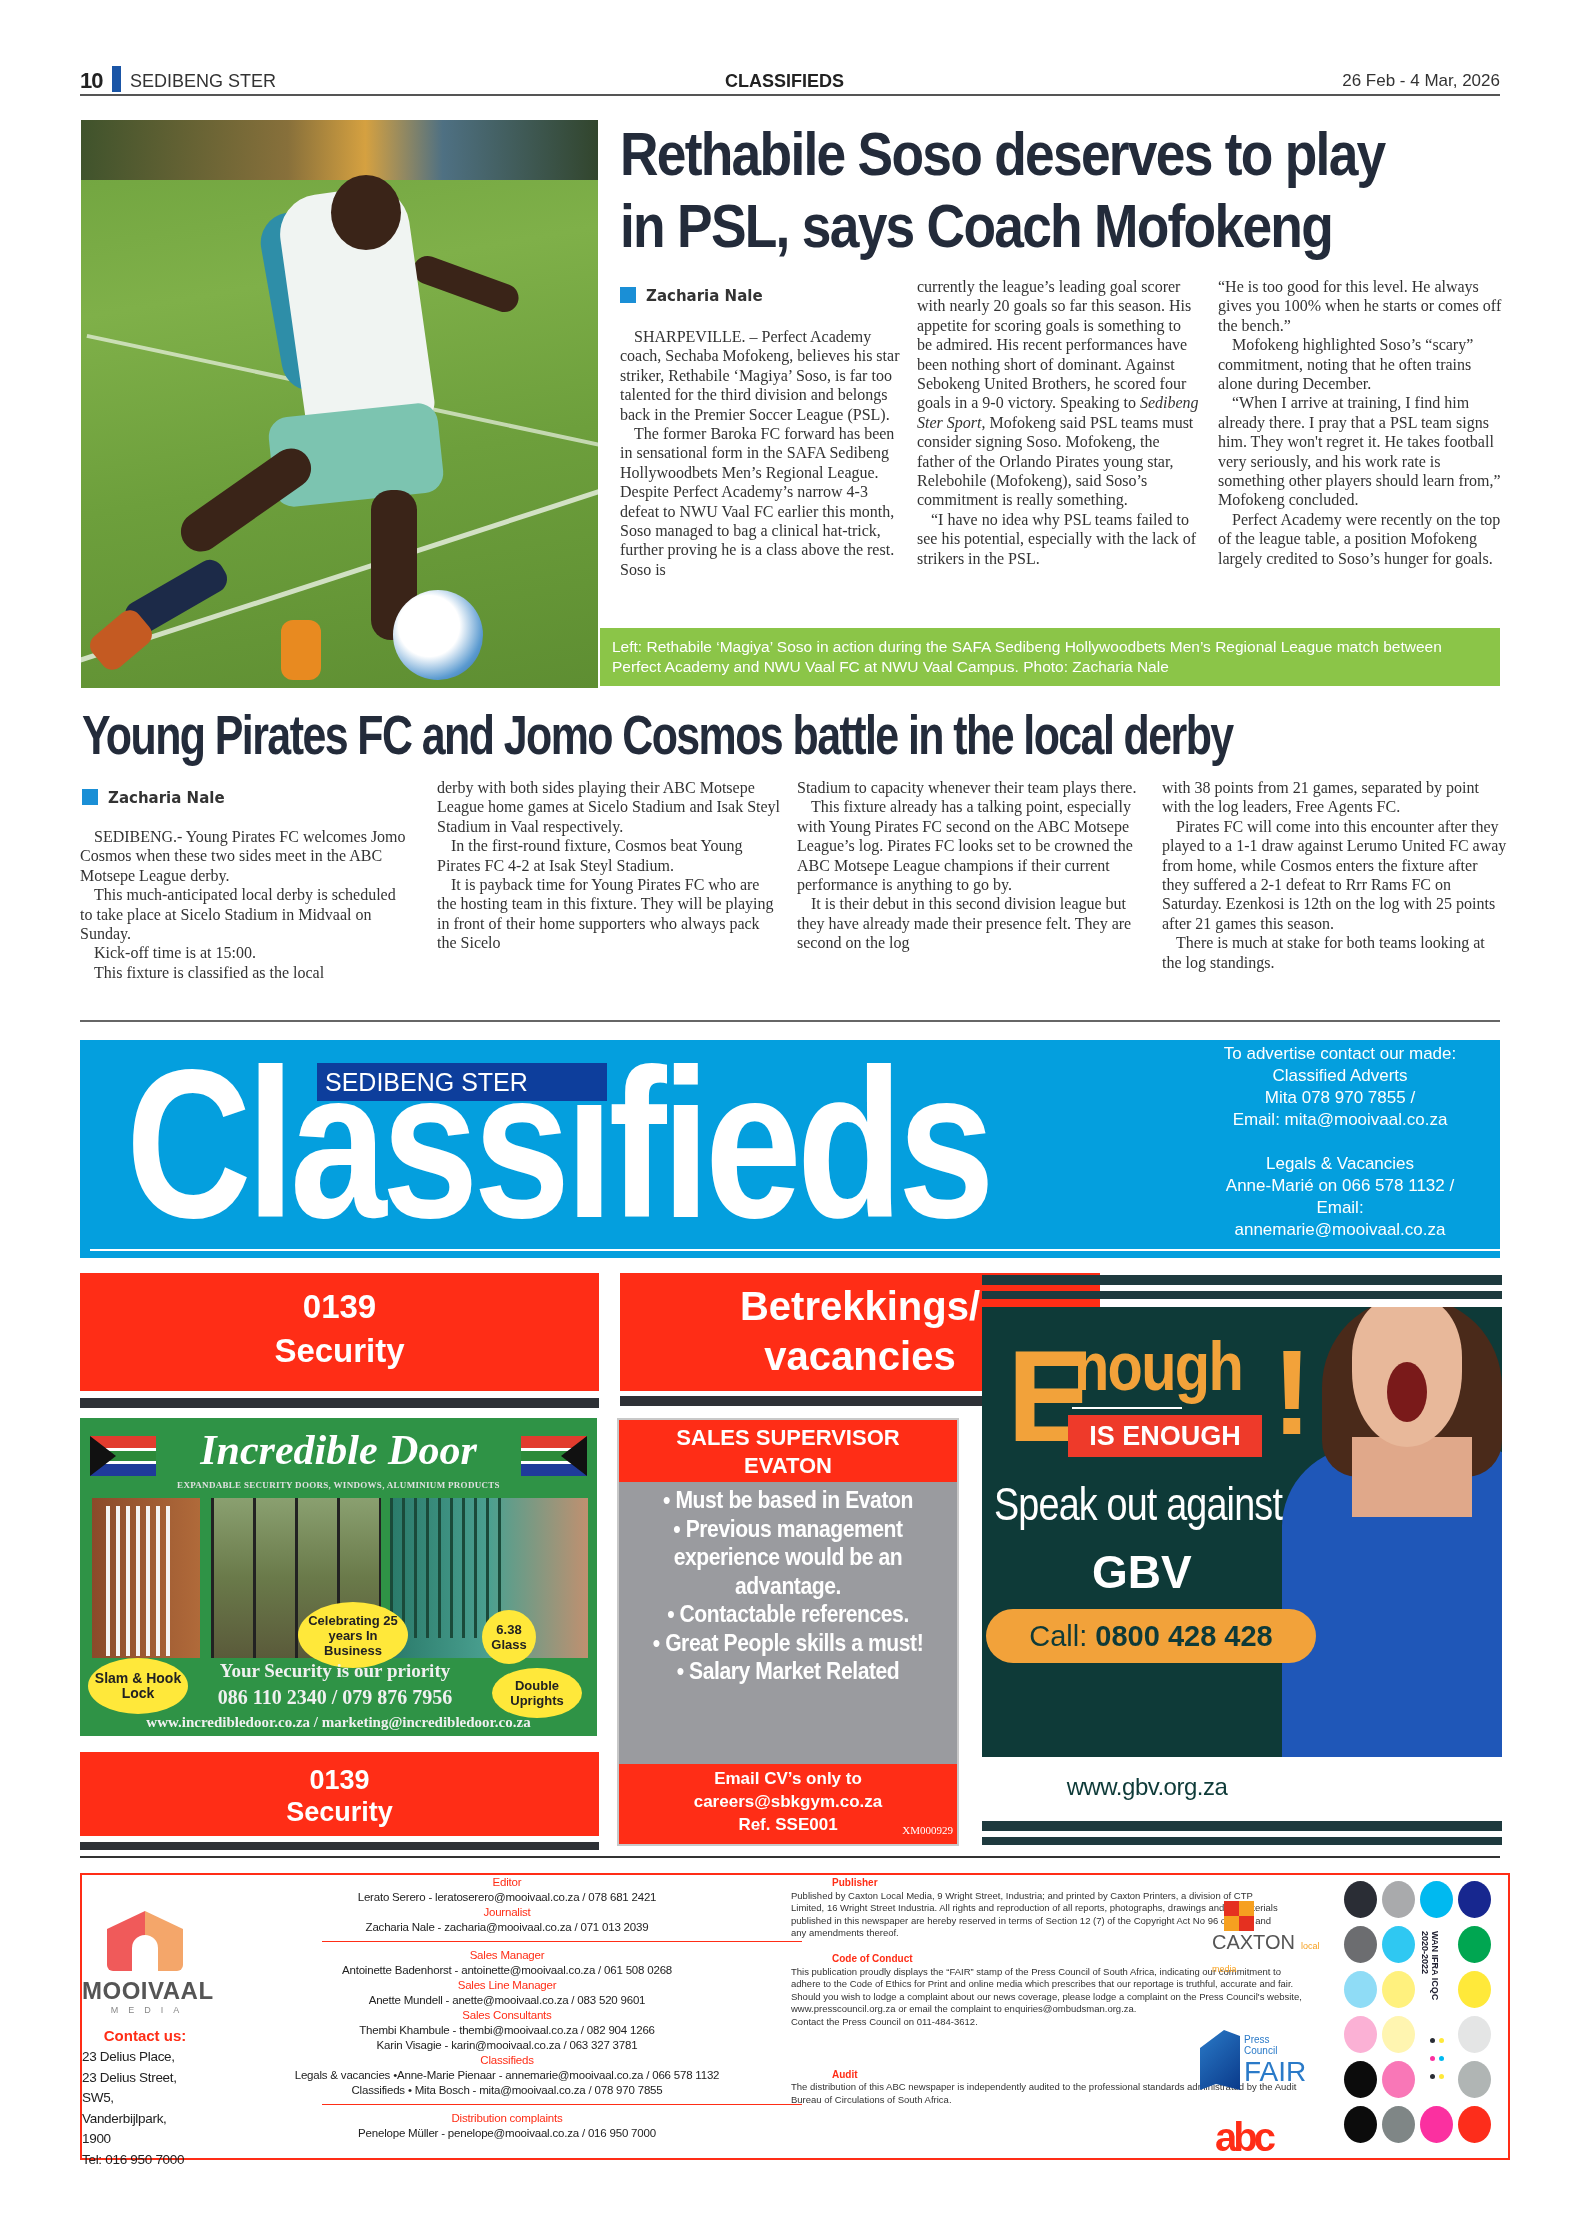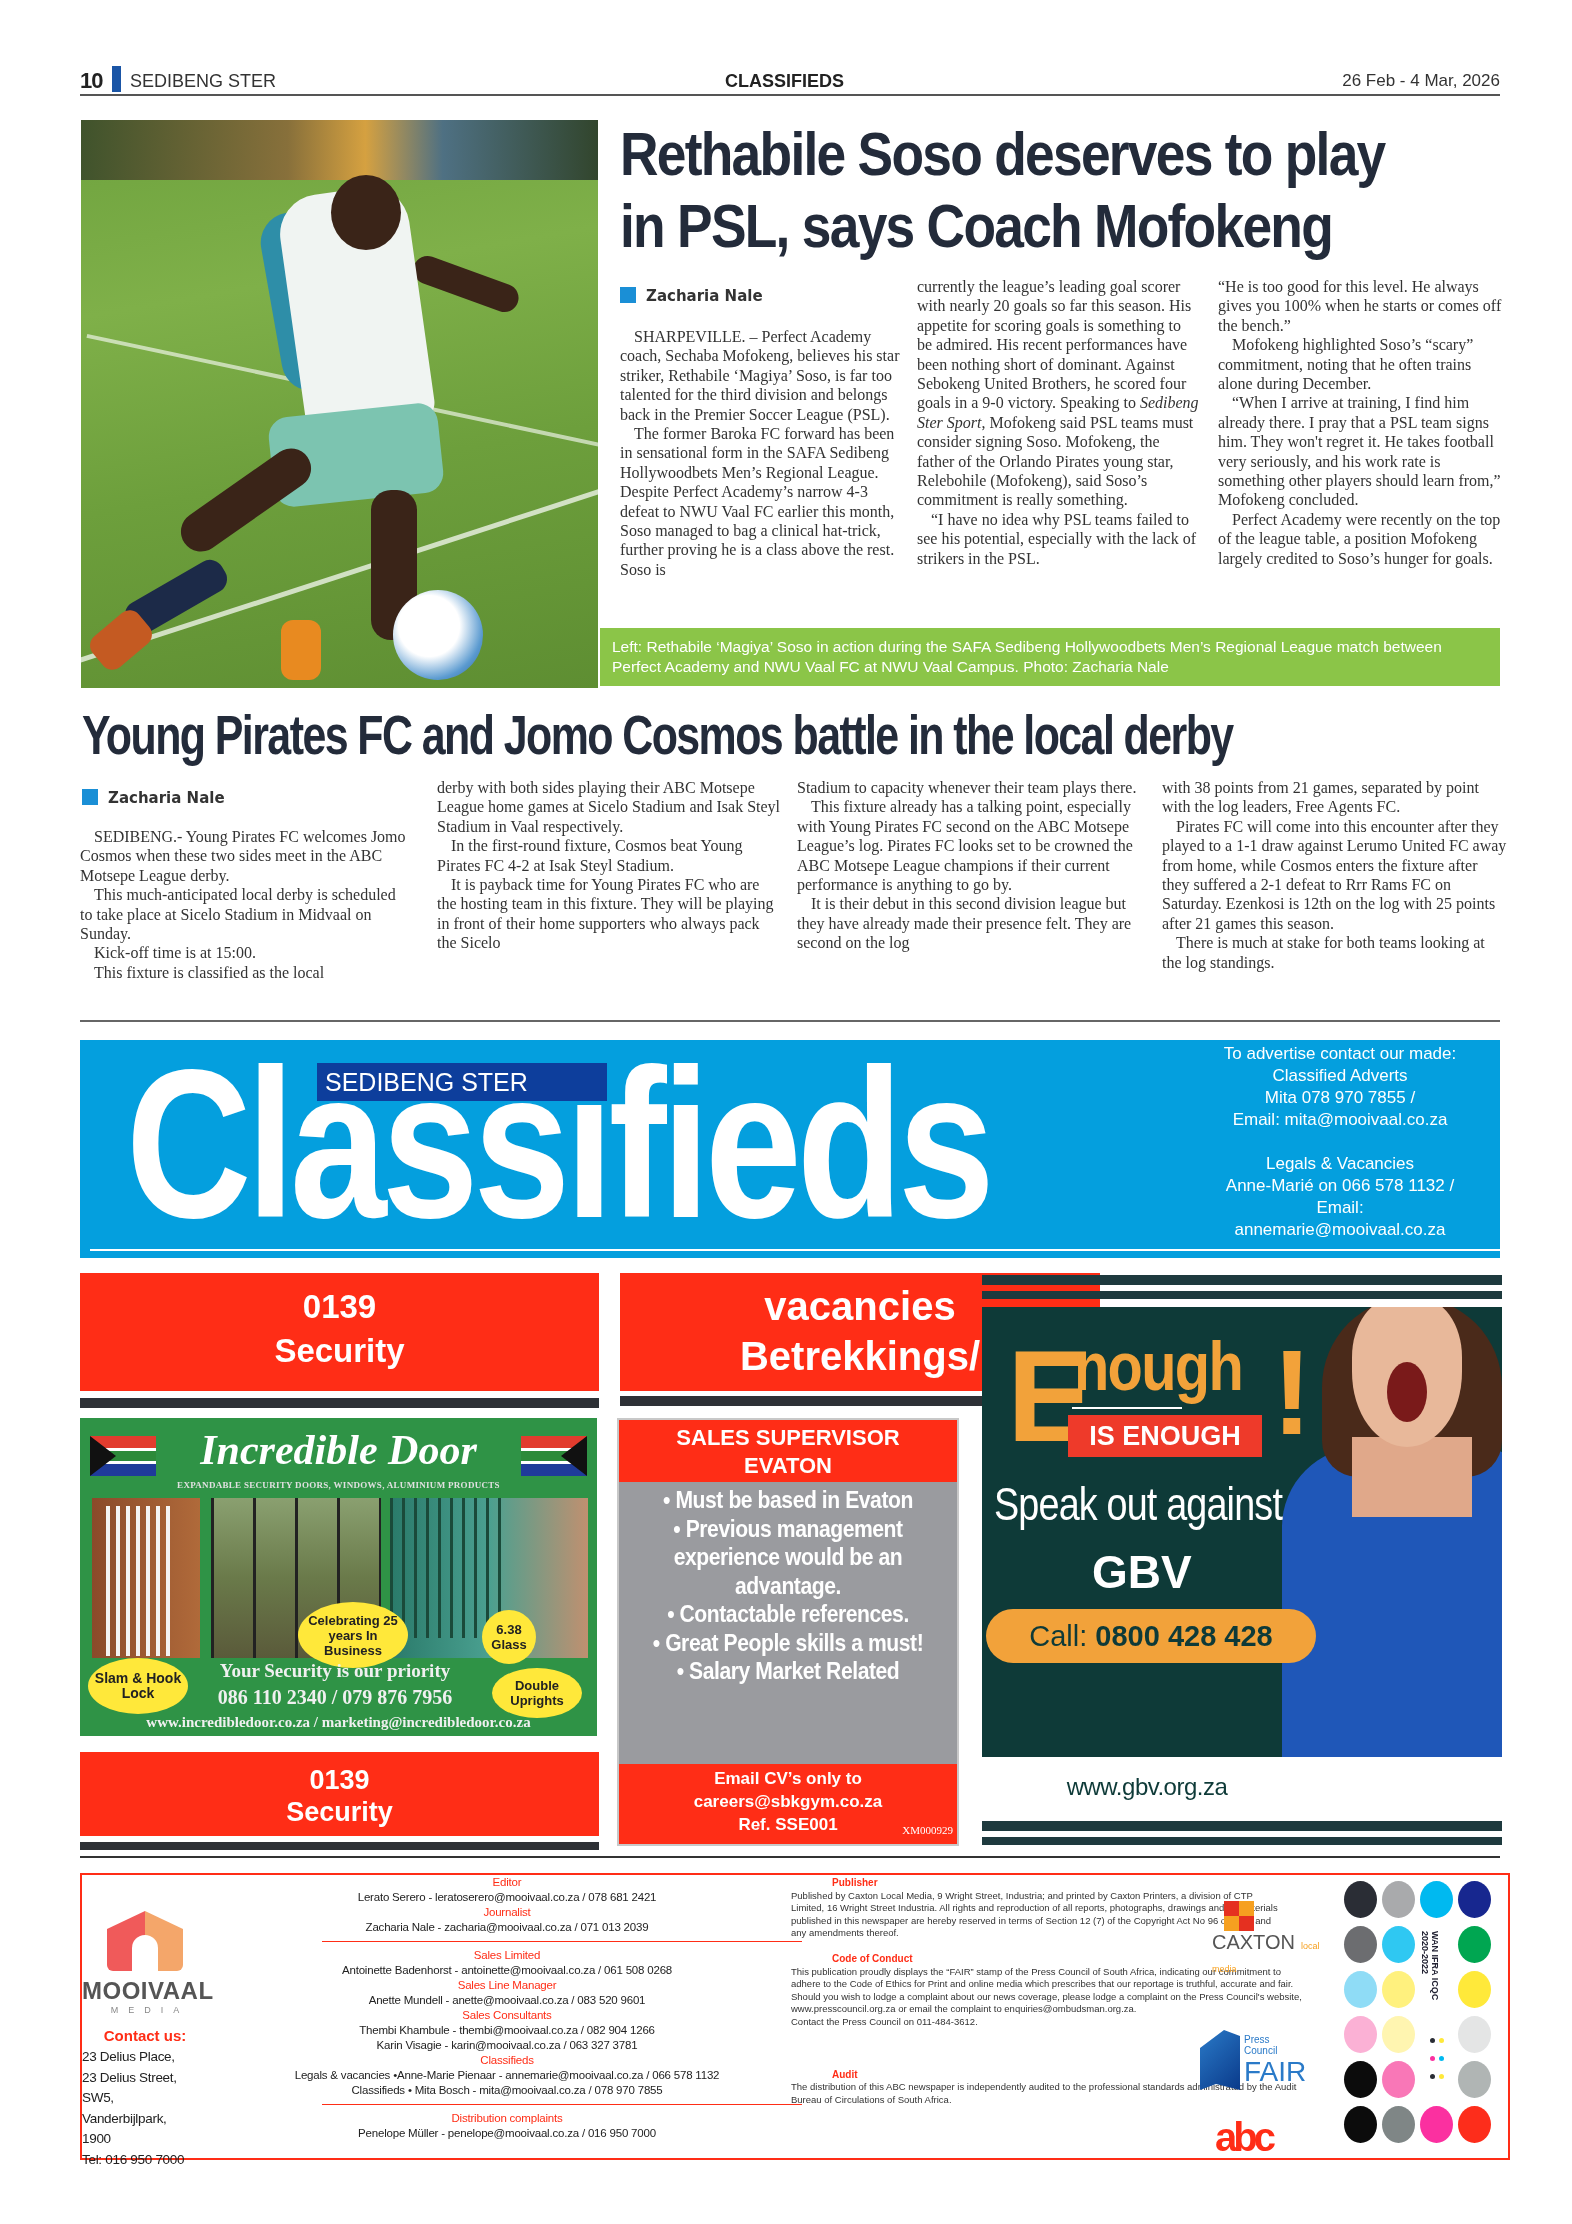--- a/index.html
+++ b/index.html
@@ -248,22 +248,22 @@
   <div class="banner-line"></div>
 </div>
 
 <div class="abs redbox sec1">
   <div>0139</div>
   <div>Security</div>
 </div>
 <div class="abs bar-dark b1"></div>
 
 <div class="abs redbox vac">
+  <div>Betrekkings/</div>
   <div>vacancies</div>
-  <div>Betrekkings/</div>
 </div>
 <div class="abs bar-dark b2"></div>
 
 <div class="abs door">
   <div class="flag" style="left:10px;"></div>
   <div class="flag r" style="left:441px;"></div>
   <div class="door-title">Incredible Door</div>
   <div class="door-sub">EXPANDABLE SECURITY DOORS, WINDOWS, ALUMINIUM PRODUCTS</div>
   <div class="dimg" style="left:12px;width:108px;background:linear-gradient(90deg,#8a4a2a,#b06a3a);">
     <div style="position:absolute;left:14px;top:8px;width:70px;height:150px;background:repeating-linear-gradient(90deg,#f4f4f4 0 4px,transparent 4px 10px);"></div>
@@ -354,21 +354,21 @@
     <div>1900</div>
     <div>Tel: 016 950 7000</div>
   </div>
 
   <div class="staff">
     <div class="r">Editor</div>
     <div>Lerato Serero - leratoserero@mooivaal.co.za / 078 681 2421</div>
     <div class="r">Journalist</div>
     <div>Zacharia Nale - zacharia@mooivaal.co.za / 071 013 2039</div>
     <div class="sep"></div>
-    <div class="r">Sales Limited</div>
+    <div class="r">Sales Manager</div>
     <div>Antoinette Badenhorst - antoinette@mooivaal.co.za / 061 508 0268</div>
     <div class="r">Sales Line Manager</div>
     <div>Anette Mundell - anette@mooivaal.co.za / 083 520 9601</div>
     <div class="r">Sales Consultants</div>
     <div>Thembi Khambule - thembi@mooivaal.co.za / 082 904 1266</div>
     <div>Karin Visagie - karin@mooivaal.co.za / 063 327 3781</div>
     <div class="r">Classifieds</div>
     <div>Legals &amp; vacancies •Anne-Marie Pienaar - annemarie@mooivaal.co.za / 066 578 1132</div>
     <div>Classifieds • Mita Bosch - mita@mooivaal.co.za / 078 970 7855</div>
     <div class="sep"></div>

